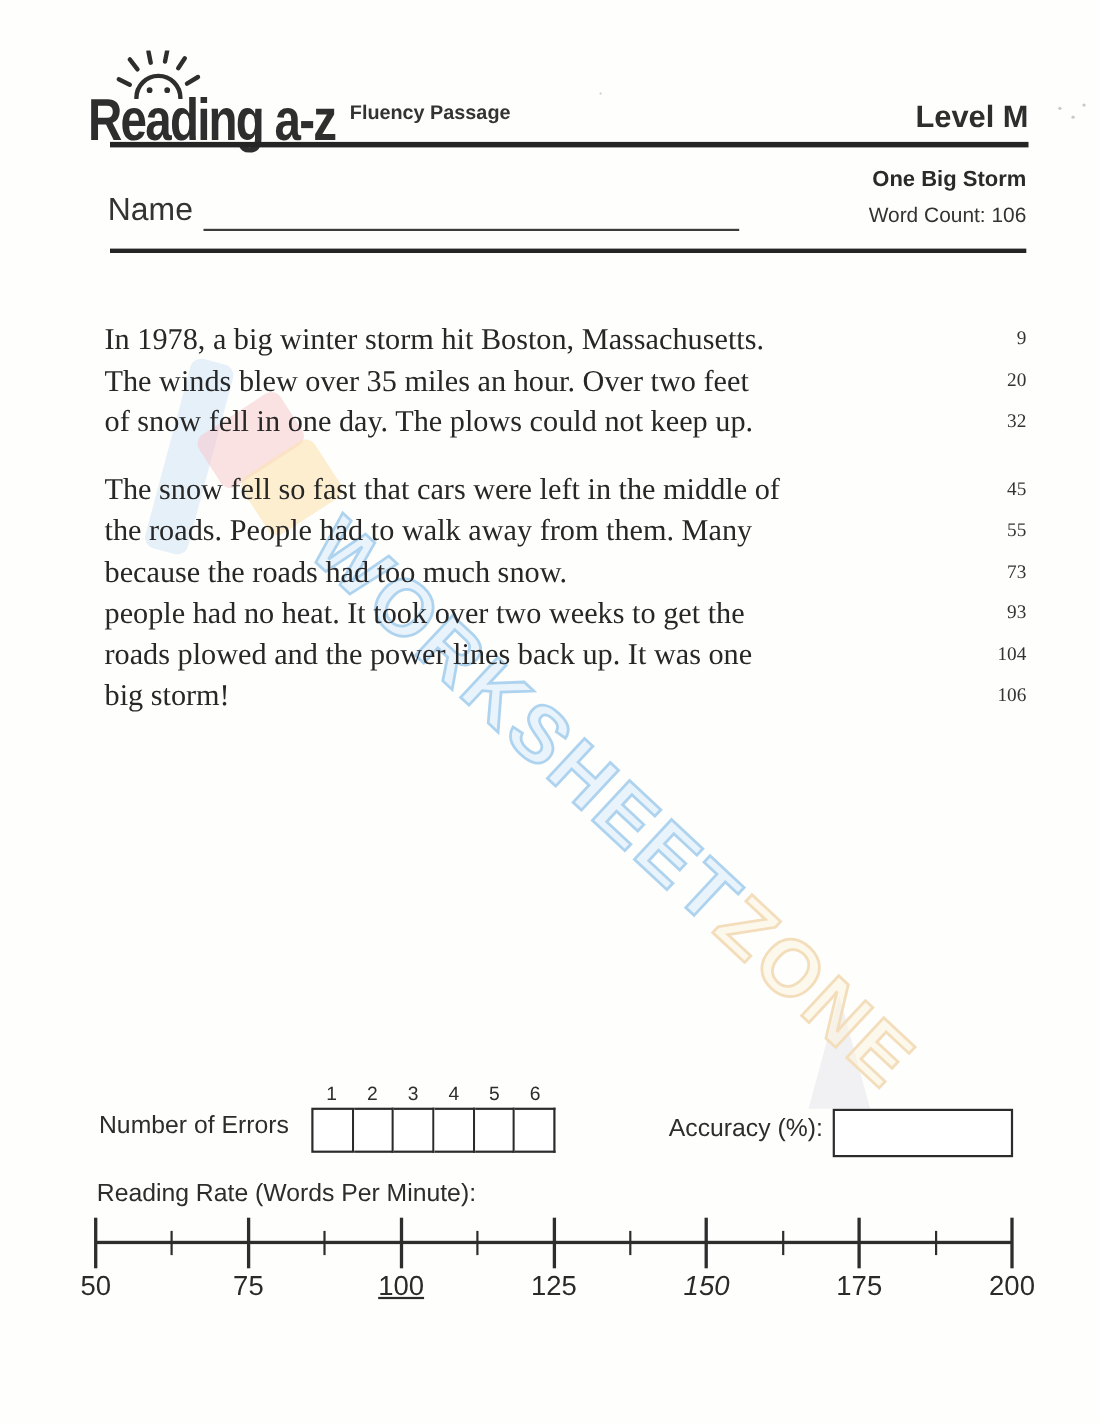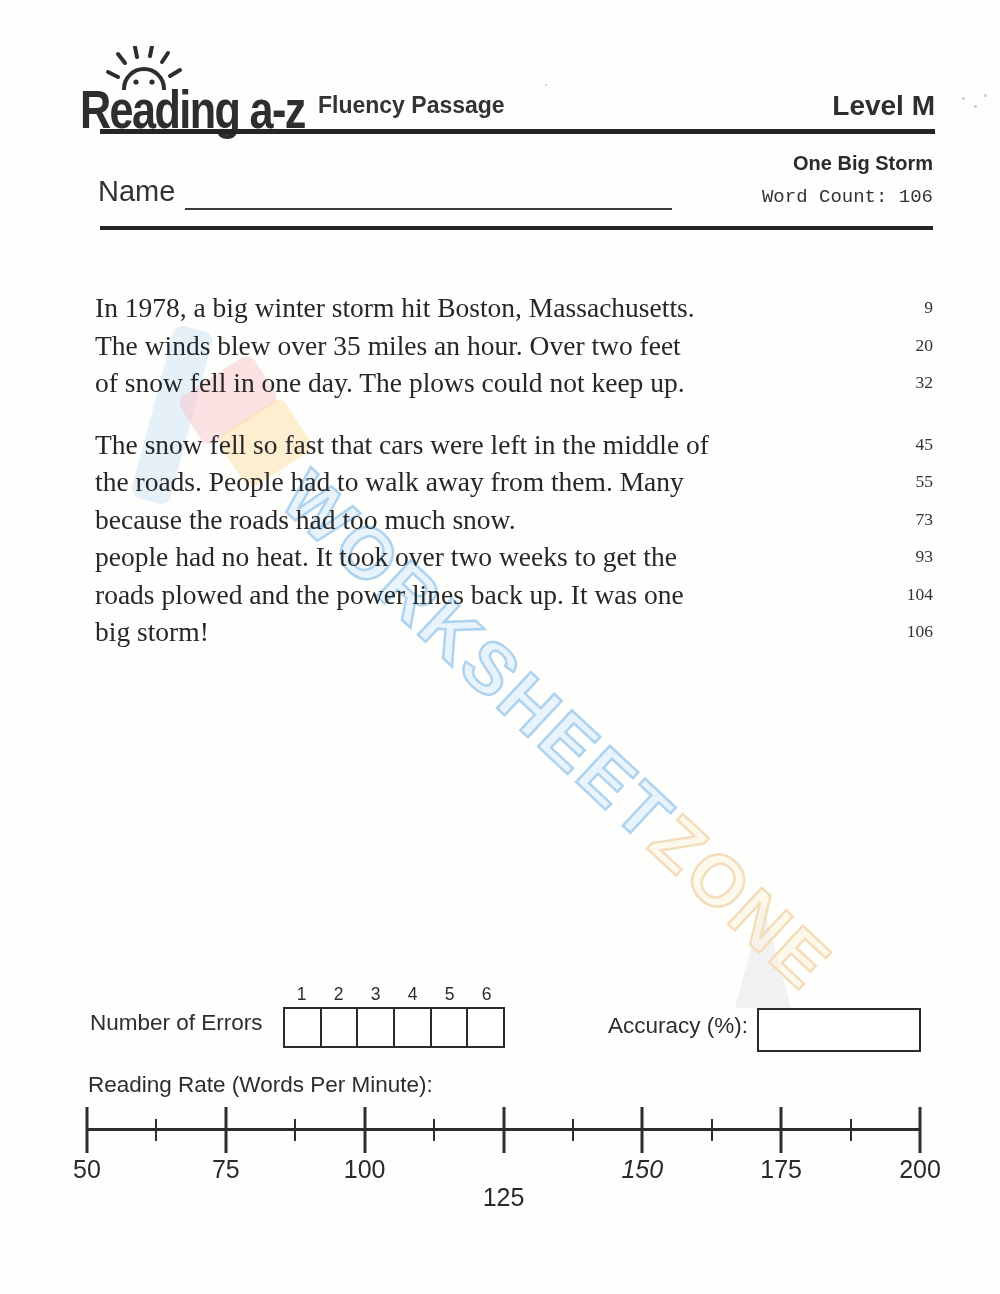--- a/index.html
+++ b/index.html
@@ -37,29 +37,29 @@
   .content{position:absolute;inset:0;z-index:2;}
   
   .logo{position:absolute;left:80px;top:78px;text-decoration:underline;}
   .logo-text{
     display:inline-block;
     font-size:54px;font-weight:800;letter-spacing:-2px;color:#2e2e2e;
     transform:scaleX(.8);transform-origin:0 0;
     font-family:"Liberation Sans",sans-serif;
   }
   .sun{position:absolute;left:22px;top:-32px;width:92px;height:44px;}
-  .subtitle{position:absolute;left:318px;top:92px;font-size:23px;font-weight:bold;color:#333;}
+  .subtitle{position:absolute;left:318px;top:92px;font-size:18px;font-weight:bold;color:#333;}
   .level{position:absolute;right:65px;top:90px;font-size:28px;font-weight:bold;color:#2e2e2e;}
   .rule{position:absolute;background:#252525;}
   .rule-header{left:100px;top:129px;width:835px;height:5px;}
   .rule-name{left:100px;top:226px;width:833px;height:4px;}
   
   .meta{position:absolute;right:67px;top:152px;text-align:right;margin-left:12px;}
   .meta-title{font-size:20px;font-weight:bold;color:#2a2a2a;margin-bottom:11px;}
-  .meta-wordcount{font-size:19px;color:#333;font-family:Liberation Mono, monospace;}
+  .meta-wordcount{font-size:19px;color:#333;}
   
   .name-row{position:absolute;left:98px;top:172px;display:flex;align-items:flex-start;}
   .name-label{font-size:29px;color:#333;line-height:38px;}
   .name-line{width:487px;height:36px;margin-left:10px;border-bottom:2.5px solid #3c3c3c;}
   
   .passage{position:absolute;left:95px;top:289px;width:838px;font-family:"Liberation Serif","DejaVu Serif",serif;}
   .p-row{display:flex;justify-content:space-between;align-items:center;line-height:37.5px;}
   .p-row.para-gap{margin-top:24px;}
   .p-text{font-size:27.5px;color:#272727;}
   .p-count{font-size:17.5px;color:#333;width:42px;text-align:right;flex:none;}
@@ -201,21 +201,21 @@
       <div class="tick-major" style="left:83.333%;"></div>
       <div class="tick-major" style="left:100%;"></div>
       <div class="tick-minor" style="left:8.333%;"></div>
       <div class="tick-minor" style="left:25%;"></div>
       <div class="tick-minor" style="left:41.667%;"></div>
       <div class="tick-minor" style="left:58.333%;"></div>
       <div class="tick-minor" style="left:75%;"></div>
       <div class="tick-minor" style="left:91.667%;"></div>
       <div class="tick-label" style="left:0%;">50</div>
       <div class="tick-label" style="left:16.667%;">75</div>
-      <div class="tick-label" style="left:33.333%;">100</div>
-      <div class="tick-label" style="left:50%;margin-top:28px;">125</div>
+      <div class="tick-label" style="left:33.333%;text-decoration:underline;">100</div>
+      <div class="tick-label" style="left:50%;">125</div>
       <div class="tick-label" style="left:66.667%;font-style:italic;">150</div>
       <div class="tick-label" style="left:83.333%;">175</div>
       <div class="tick-label" style="left:100%;">200</div>
     </div>
 
   </div>
 </div>
 
 </body></html>

